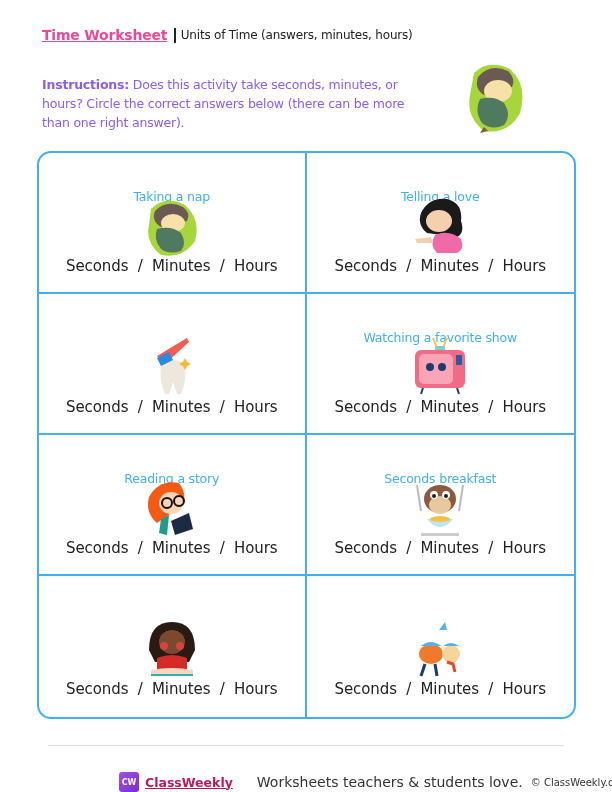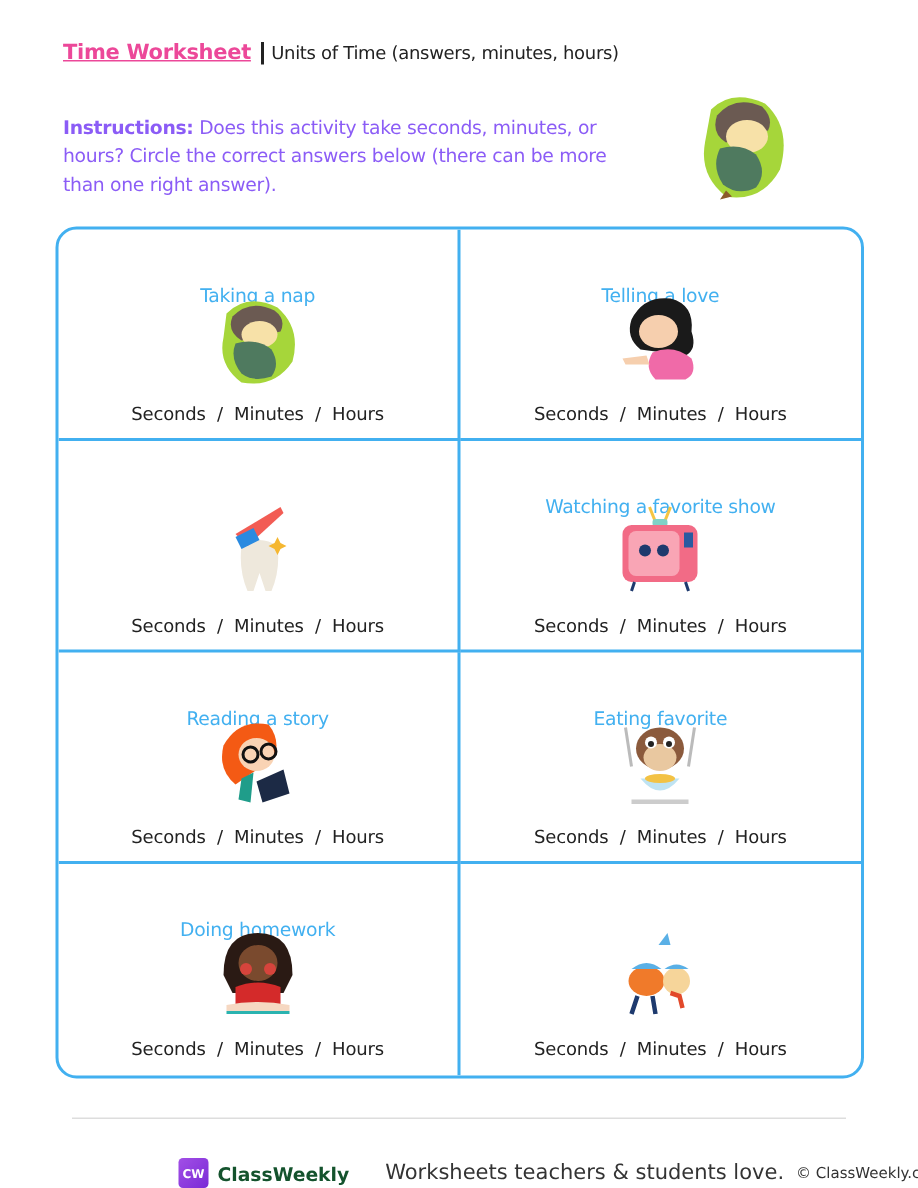--- a/index.html
+++ b/index.html
@@ -10,25 +10,25 @@
   .subtitle{font-size:12px;color:#222;letter-spacing:-0.2px;}
   .instructions{position:absolute;left:42px;top:75px;width:385px;font-size:12.5px;line-height:19px;color:#8b5cf6;letter-spacing:-0.2px;}
   .instructions b{font-weight:bold;}
   .hero-img{position:absolute;left:458px;top:55px;width:72px;height:82px;}
   .grid{position:absolute;left:37px;top:151px;width:535px;height:564px;border:2.5px solid #42b0f0;border-radius:14px;display:grid;grid-template-columns:1fr 1fr;grid-template-rows:repeat(4,1fr);overflow:hidden;}
   .cell{position:relative;border-right:2px solid #42b0f0;border-bottom:2px solid #42b0f0;text-align:center;}
   .cell:nth-child(2n){border-right:none;}
   .cell:nth-last-child(-n+2){border-bottom:none;}
   .cell-title{position:absolute;left:0;right:0;top:18px;font-size:12.5px;color:#42b0f0;letter-spacing:-0.2px;margin-top:18px;}
   .cell-img{position:absolute;left:50%;top:40px;transform:translateX(-50%);width:66px;height:66px;}
-  .cell-opts{position:absolute;left:0;right:0;top:116px;font-size:12px;color:#222;letter-spacing:-0.1px;}
+  .cell-opts{position:absolute;left:0;right:0;top:104px;font-size:15px;color:#222;letter-spacing:-0.1px;}
   .footer-line{position:absolute;left:48px;top:745px;width:516px;height:1px;background:#ddd;}
   .footer{position:absolute;left:119px;top:757px;display:flex;align-items:center;white-space:nowrap;margin-top:15px;}
   .logo-box{width:20px;height:20px;border-radius:3px;background:linear-gradient(135deg,#a24fe6,#7a2ad6);color:#fff;font-size:8px;font-weight:bold;display:flex;align-items:center;justify-content:center;}
-  .logo-text{margin-left:6px;font-size:12.5px;font-weight:bold;color:#14532d;}
+  .logo-text{margin-left:6px;font-size:12.5px;font-weight:bold;color:#be185d;text-decoration:underline;}
   .tagline{margin-left:24px;font-size:14px;color:#333;}
   .copy{margin-left:8px;font-size:10px;color:#333;}
 </style>
 </head>
 <body>
 
 <div class="header">
   <span class="title">Time Worksheet</span>
   <span class="sep"></span>
   <span class="subtitle">Units of Time (answers, minutes, hours)</span>
@@ -96,38 +96,37 @@
       <path d="M10 22 Q20 4 40 8 Q48 18 44 30 L18 48 Q6 38 10 22Z" fill="#f45a14"></path>
       <ellipse cx="32" cy="28" rx="12" ry="11" fill="#f9d3b4"></ellipse>
       <circle cx="28" cy="28" r="5" fill="none" stroke="#111" stroke-width="2"></circle>
       <circle cx="40" cy="26" r="5" fill="none" stroke="#111" stroke-width="2"></circle>
       <path d="M22 44 L30 40 L28 60 L20 58Z" fill="#1f9d8a"></path>
       <path d="M32 46 L50 38 L54 54 L36 60Z" fill="#1c2a45"></path>
     </svg>
     <div class="cell-opts" style="white-space: pre;">Seconds  /  Minutes  /  Hours</div>
   </div>
   <div class="cell">
-    <div class="cell-title">Eating favorite</div>
+    <div class="cell-title">Seconds breakfast</div>
     <svg class="cell-img" viewBox="0 0 66 66">
       <ellipse cx="33" cy="24" rx="16" ry="14" fill="#8b5a3c"></ellipse>
       <ellipse cx="33" cy="30" rx="11" ry="9" fill="#e9c8a0"></ellipse>
       <circle cx="27" cy="20" r="4" fill="#fff"></circle>
         <circle cx="39" cy="20" r="4" fill="#fff"></circle>
       <circle cx="27" cy="21" r="2" fill="#222"></circle>
         <circle cx="39" cy="21" r="2" fill="#222"></circle>
       <line x1="10" y1="10" x2="14" y2="36" stroke="#bbb" stroke-width="2"></line>
       <line x1="56" y1="10" x2="52" y2="36" stroke="#bbb" stroke-width="2"></line>
       <path d="M20 44 Q33 60 46 44Z" fill="#bfe3f2"></path>
       <ellipse cx="33" cy="44" rx="10" ry="3" fill="#f3c244"></ellipse>
       <rect x="14" y="58" width="38" height="3" fill="#ccc"></rect>
     </svg>
     <div class="cell-opts" style="white-space: pre;">Seconds  /  Minutes  /  Hours</div>
   </div>
   <div class="cell">
-    <div class="cell-title">Doing homework</div>
     <svg class="cell-img" viewBox="0 0 66 66">
       <path d="M10 34 Q10 6 33 6 Q56 6 56 34 L50 46 L16 46Z" fill="#2a1a14"></path>
       <ellipse cx="33" cy="26" rx="13" ry="12" fill="#7a4a2e"></ellipse>
       <circle cx="25" cy="30" r="4" fill="#d6443c"></circle>
         <circle cx="41" cy="30" r="4" fill="#d6443c"></circle>
       <path d="M18 42 Q33 36 48 42 L48 54 L18 54Z" fill="#d42a2a"></path>
       <path d="M12 54 Q33 50 54 54 L54 58 L12 58Z" fill="#f6d8c2"></path>
       <line x1="12" y1="59" x2="54" y2="59" stroke="#2bb3b0" stroke-width="2"></line>
     </svg>
     <div class="cell-opts" style="white-space: pre;">Seconds  /  Minutes  /  Hours</div>

